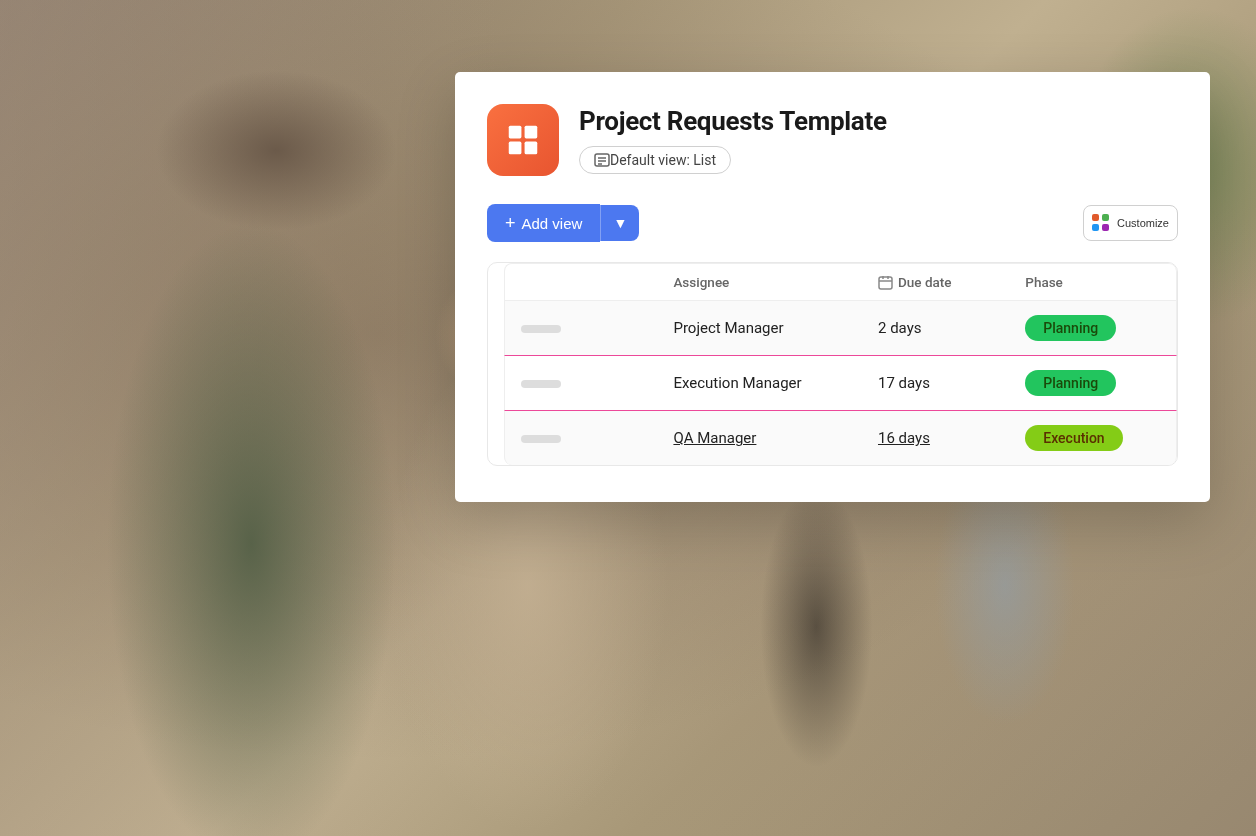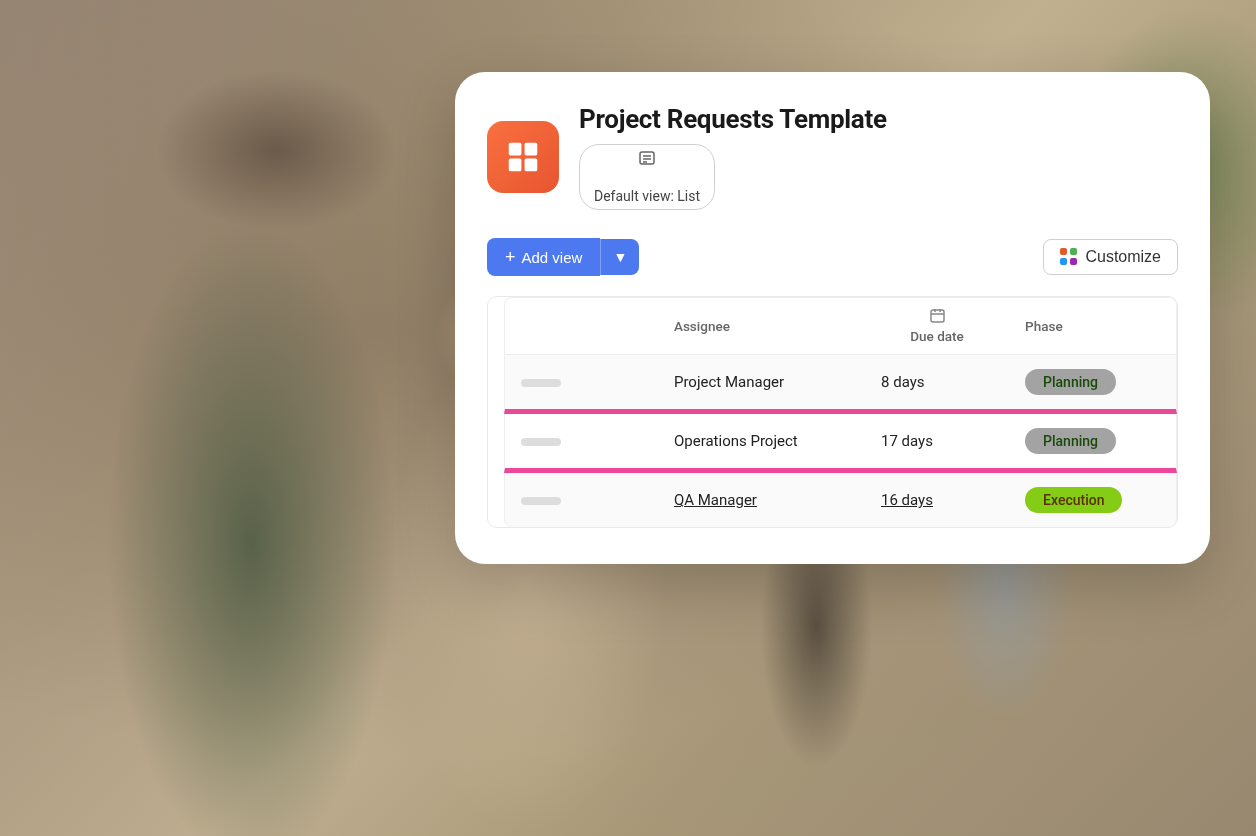--- a/index.html
+++ b/index.html
@@ -49,21 +49,21 @@
         
         radial-gradient(ellipse 150px 200px at 95% 20%, rgba(80,120,60,0.5) 0%, transparent 80%);
     }
 
     .card {
       position: absolute;
       top: 72px;
       left: 455px;
       width: 755px;
       background: white;
-      border-radius: 30px;
+      border-radius: 5px;
       box-shadow: 0 20px 60px rgba(0,0,0,0.2);
       padding: 32px 32px 36px 32px;
     }
 
     .card-header {
       display: flex;
       align-items: center;
       gap: 20px;
       margin-bottom: 28px;
     }
@@ -94,28 +94,27 @@
     .card-title {
       font-size: 26px;
       font-weight: 700;
       color: #1a1a1a;
       letter-spacing: -0.3px;
     }
 
     .default-view-badge {
       display: inline-flex;
       align-items: center;
-      gap: 22px;
+      gap: 0;
       border: 1.5px solid #d0d0d0;
       border-radius: 20px;
       padding: 5px 14px;
       font-size: 14px;
       color: #444;
       width: fit-content;
-      flex-direction: column;
     }
 
     .default-view-badge svg {
       width: 16px;
       height: 16px;
       color: #666;
     }
 
     .toolbar {
       display: flex;
@@ -160,22 +159,22 @@
       cursor: pointer;
       font-size: 14px;
     }
 
     .customize-btn {
       display: flex;
       align-items: center;
       gap: 7px;
       border: 1.5px solid #d0d0d0;
       border-radius: 8px;
-      padding: 8px 16px;
-      font-size: 16px;
+      padding: 8px 8px;
+      font-size: 11px;
       color: #333;
       background: white;
       cursor: pointer;
     }
 
     .customize-icon {
       width: 18px;
       height: 18px;
       display: grid;
       grid-template-columns: 1fr 1fr;
@@ -222,28 +221,27 @@
     }
 
     .col-assignee { width: 240px; }
     .col-duedate { width: 170px; }
     .col-phase { width: 180px; }
 
     .th-duedate {
       display: flex;
       align-items: center;
       gap: 5px;
-      flex-direction: column;
     }
 
     .table tbody tr td {
       padding: 14px 16px;
       font-size: 15px;
       color: #222;
-      border-bottom: 5px solid #ec4899;
+      border-bottom: 1px solid #ec4899;
     }
 
     .table tbody tr:last-child td {
       border-bottom: none;
       text-decoration: underline;
     }
 
     .table tbody tr td:first-child {
       border-left: 1px solid #eee;
     }
@@ -270,21 +268,21 @@
 
     .phase-badge {
       display: inline-block;
       padding: 5px 18px;
       border-radius: 20px;
       font-size: 14px;
       font-weight: 500;
     }
 
     .phase-planning {
-      background: #a3a3a3;
+      background: #22c55e;
       color: #1a4a0a;
     }
 
     .phase-execution {
       background: #84cc16;
       color: #5a3000;
     }
 
     .table tbody tr:nth-child(odd) {
       background: #fafafa;
@@ -380,32 +378,32 @@
       </thead>
       <tbody>
         <tr class="table-row">
           <td>
             <span class="row-handle"></span>
           </td>
           <td>
             <span>Project Manager</span>
           </td>
           <td>
-            <span>8 days</span>
+            <span>2 days</span>
           </td>
           <td>
             <span class="phase-badge phase-planning">Planning</span>
           </td>
         </tr>
         <tr class="table-row">
           <td>
             <span class="row-handle"></span>
           </td>
           <td>
-            <span>Operations Project</span>
+            <span>Execution Manager</span>
           </td>
           <td>
             <span>17 days</span>
           </td>
           <td>
             <span class="phase-badge phase-planning">Planning</span>
           </td>
         </tr>
         <tr class="table-row">
           <td>

